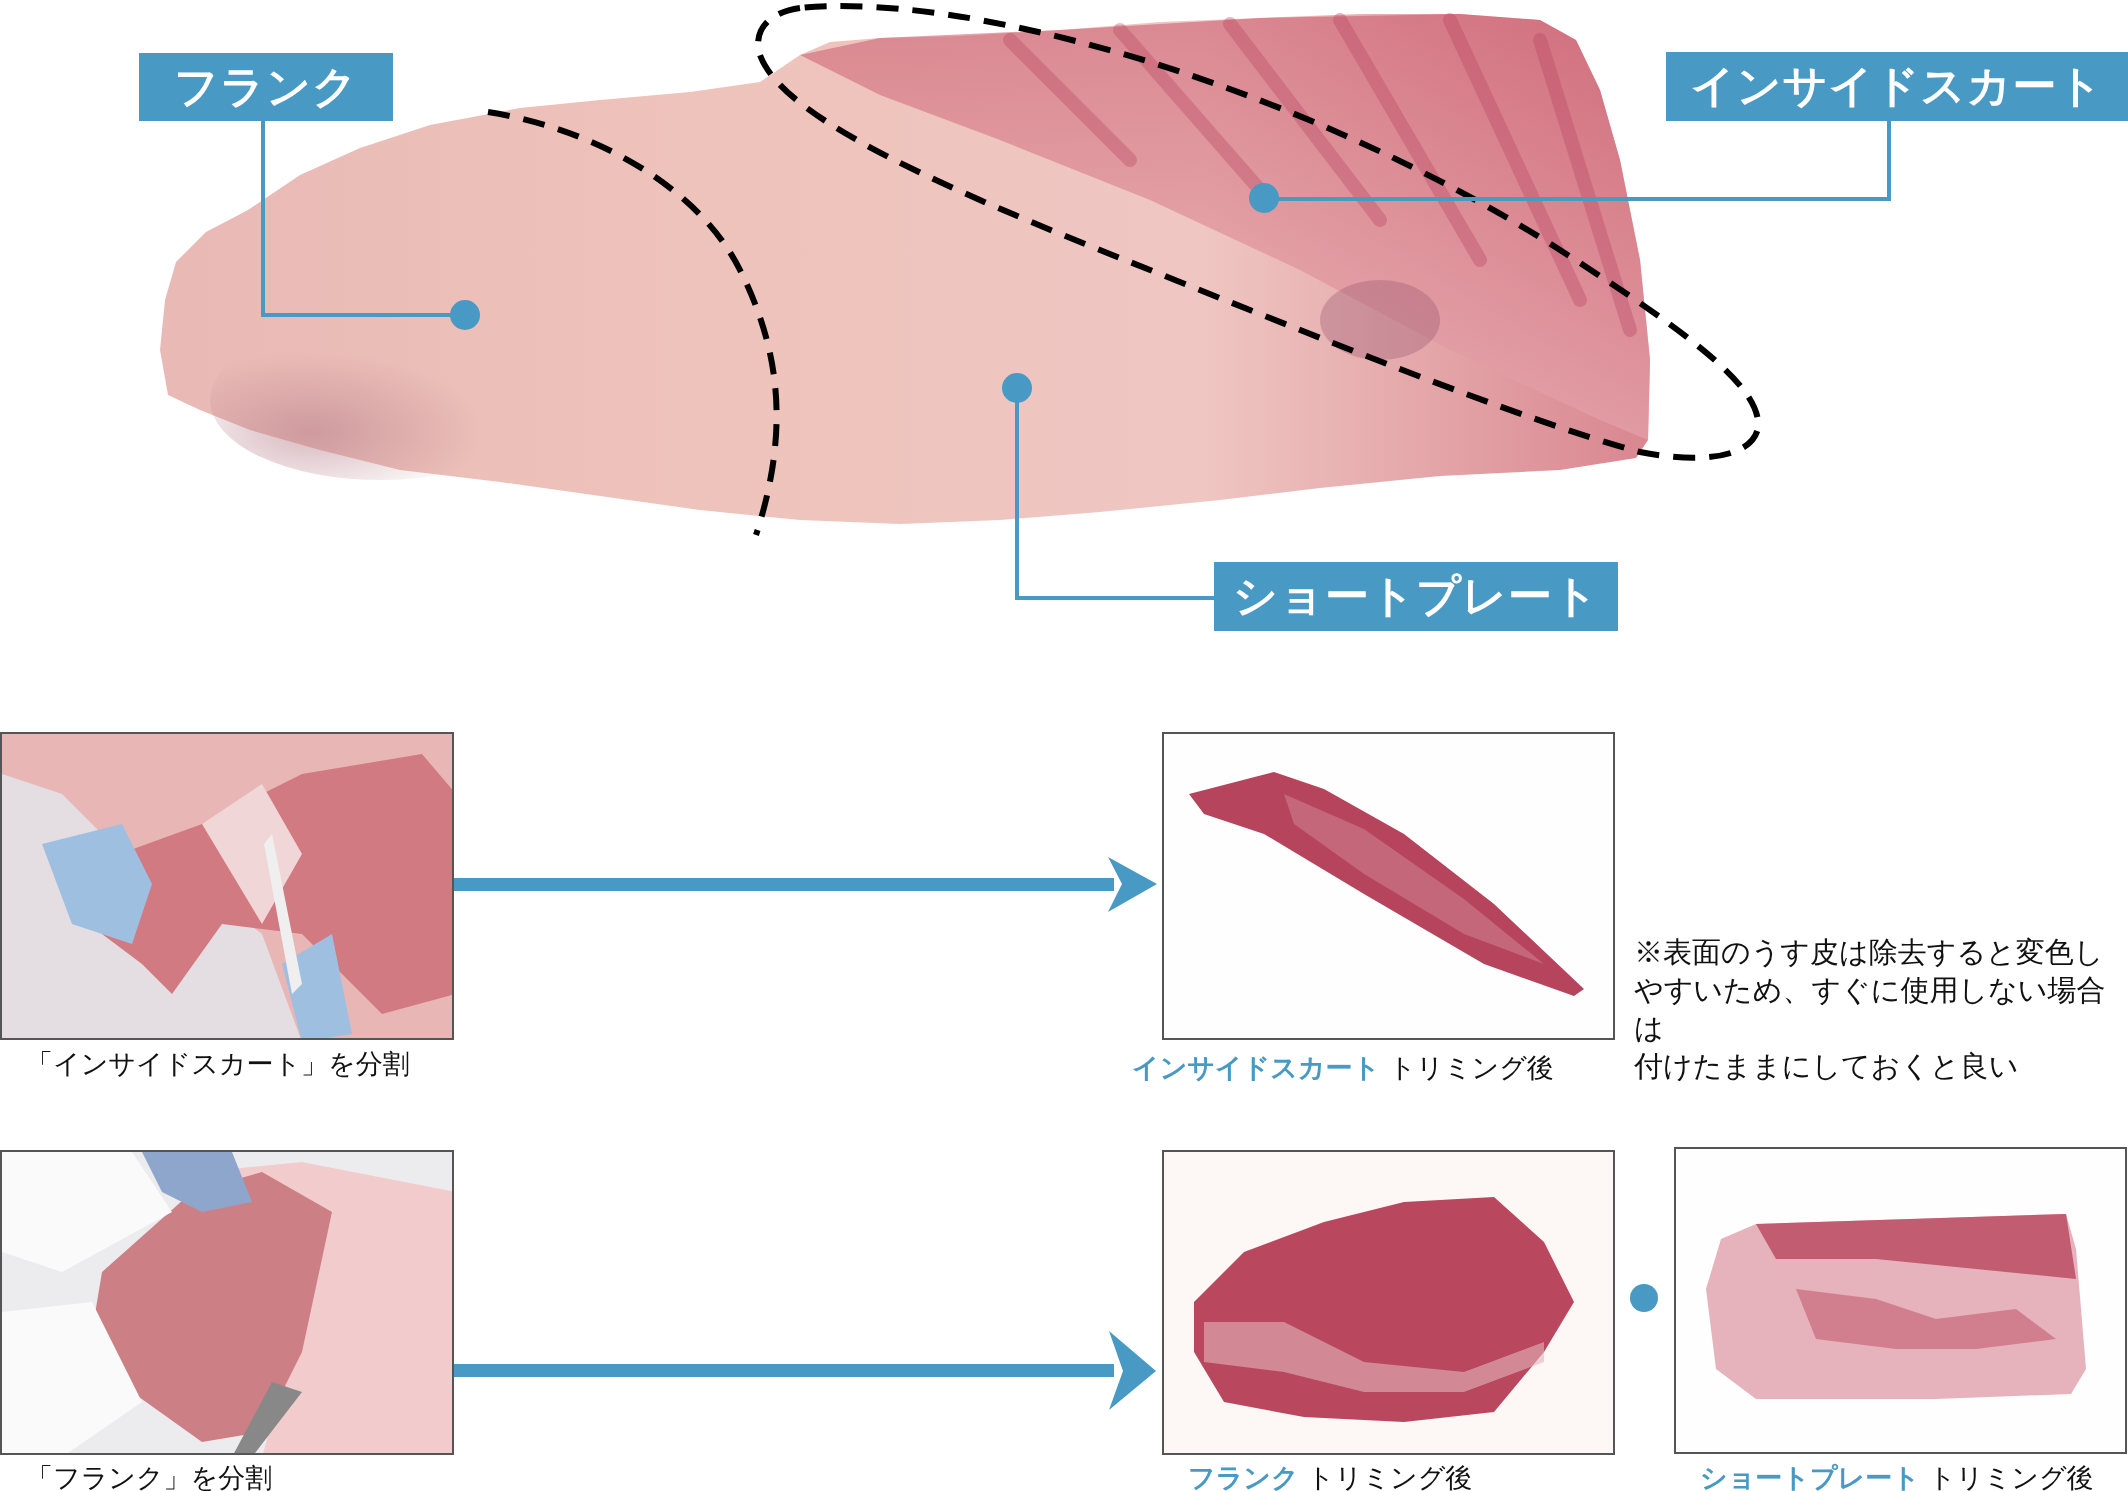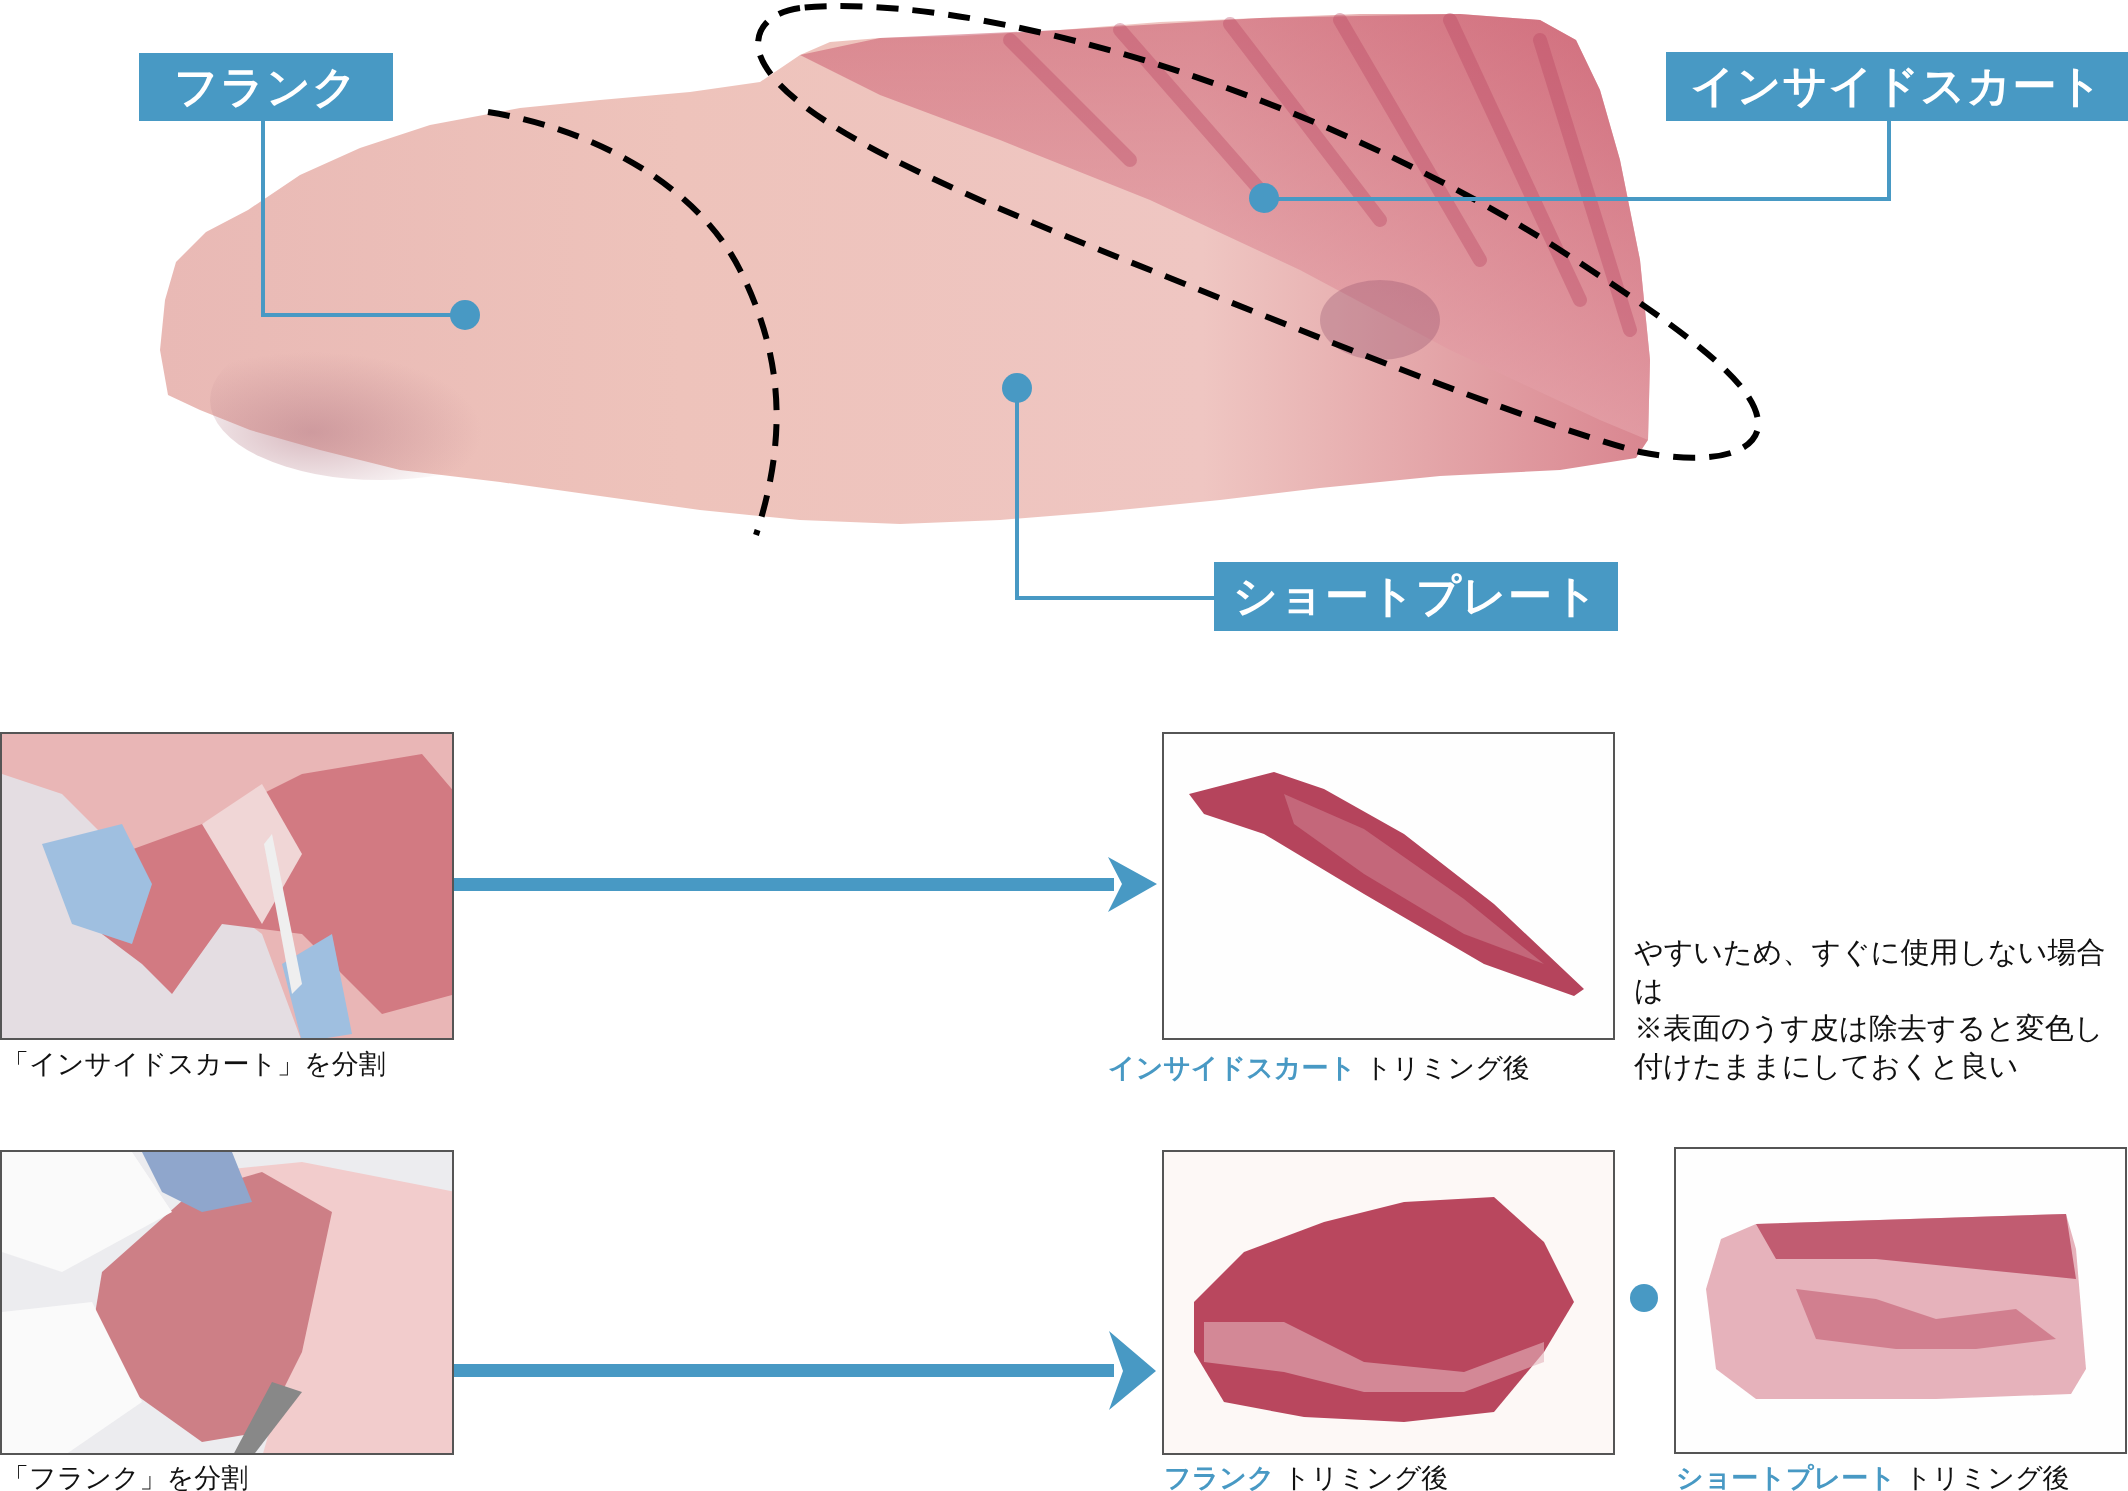--- a/index.html
+++ b/index.html
@@ -4,21 +4,21 @@
 <style>
   html, body { margin:0; padding:0; background:#ffffff; }
   body { width:2128px; height:1491px; position:relative; overflow:hidden;
          font-family:"DejaVu Serif", "Liberation Serif", serif; color:#111; }
   .label-box { position:absolute; background:#4899c4; color:#fff;
                font-family:"DejaVu Sans", "Liberation Sans", sans-serif;
                font-weight:bold; display:flex; align-items:center; justify-content:center;
                letter-spacing:1px; }
   .photo { position:absolute; border:2px solid #555; box-sizing:border-box; overflow:hidden; background:#fff; }
   .caption { position:absolute; font-size:27px; white-space:nowrap;
-             font-family:"DejaVu Serif", "Liberation Serif", serif; }
+             font-family:"DejaVu Serif", "Liberation Serif", serif;margin-left:24px; }
   .caption .hl { color:#4899c4; font-weight:bold;
                  font-family:"DejaVu Sans", "Liberation Sans", sans-serif; }
   .note { position:absolute; font-size:29px; line-height:38px;
           font-family:"DejaVu Serif", "Liberation Serif", serif; }
   svg { position:absolute; left:0; top:0; }
 </style>
 </head>
 <body>
 
 <svg width="2128" height="1491" viewBox="0 0 2128 1491">
@@ -105,22 +105,22 @@
     <rect width="453" height="308" fill="#fefefe"></rect>
     <path d="M25,60 L110,38 L160,55 L240,100 L330,170 L420,255 L410,262 L320,230 L200,160 L100,100 L40,80 Z" fill="#b5445c"></path>
     <path d="M120,60 L200,95 L300,165 L380,230 L300,200 L200,140 L130,90 Z" fill="#d48a97" opacity="0.5"></path>
   </svg>
 </div>
 <div class="caption" style="left:1108px; top:1050px;">
   <span class="hl">インサイドスカート</span><span> トリミング後</span>
 </div>
 
 <div class="note" style="left:1634px; top:933px;">
+  <div>※表面のうす皮は除去すると変色し</div>
   <div>やすいため、すぐに使用しない場合は</div>
-  <div>※表面のうす皮は除去すると変色し</div>
   <div>付けたままにしておくと良い</div>
 </div>
 
 <div class="photo" style="left:0; top:1150px; width:454px; height:305px;">
   <svg width="454" height="305" viewBox="0 0 454 305" style="position:absolute;left:0;top:0;">
     <rect width="454" height="305" fill="#ececef"></rect>
     <path d="M200,20 L300,10 L454,40 L454,305 L260,305 L290,200 Z" fill="#f2cccc"></path>
     <path d="M100,120 L190,40 L260,20 L330,60 L300,200 L260,280 L200,290 L130,240 L90,180 Z" fill="#cd7f86"></path>
     <path d="M140,0 L230,0 L250,50 L200,60 L160,40 Z" fill="#8fa6cc"></path>
     <path d="M0,0 L130,0 L170,60 L60,120 L0,100 Z" fill="#fafafa"></path>

